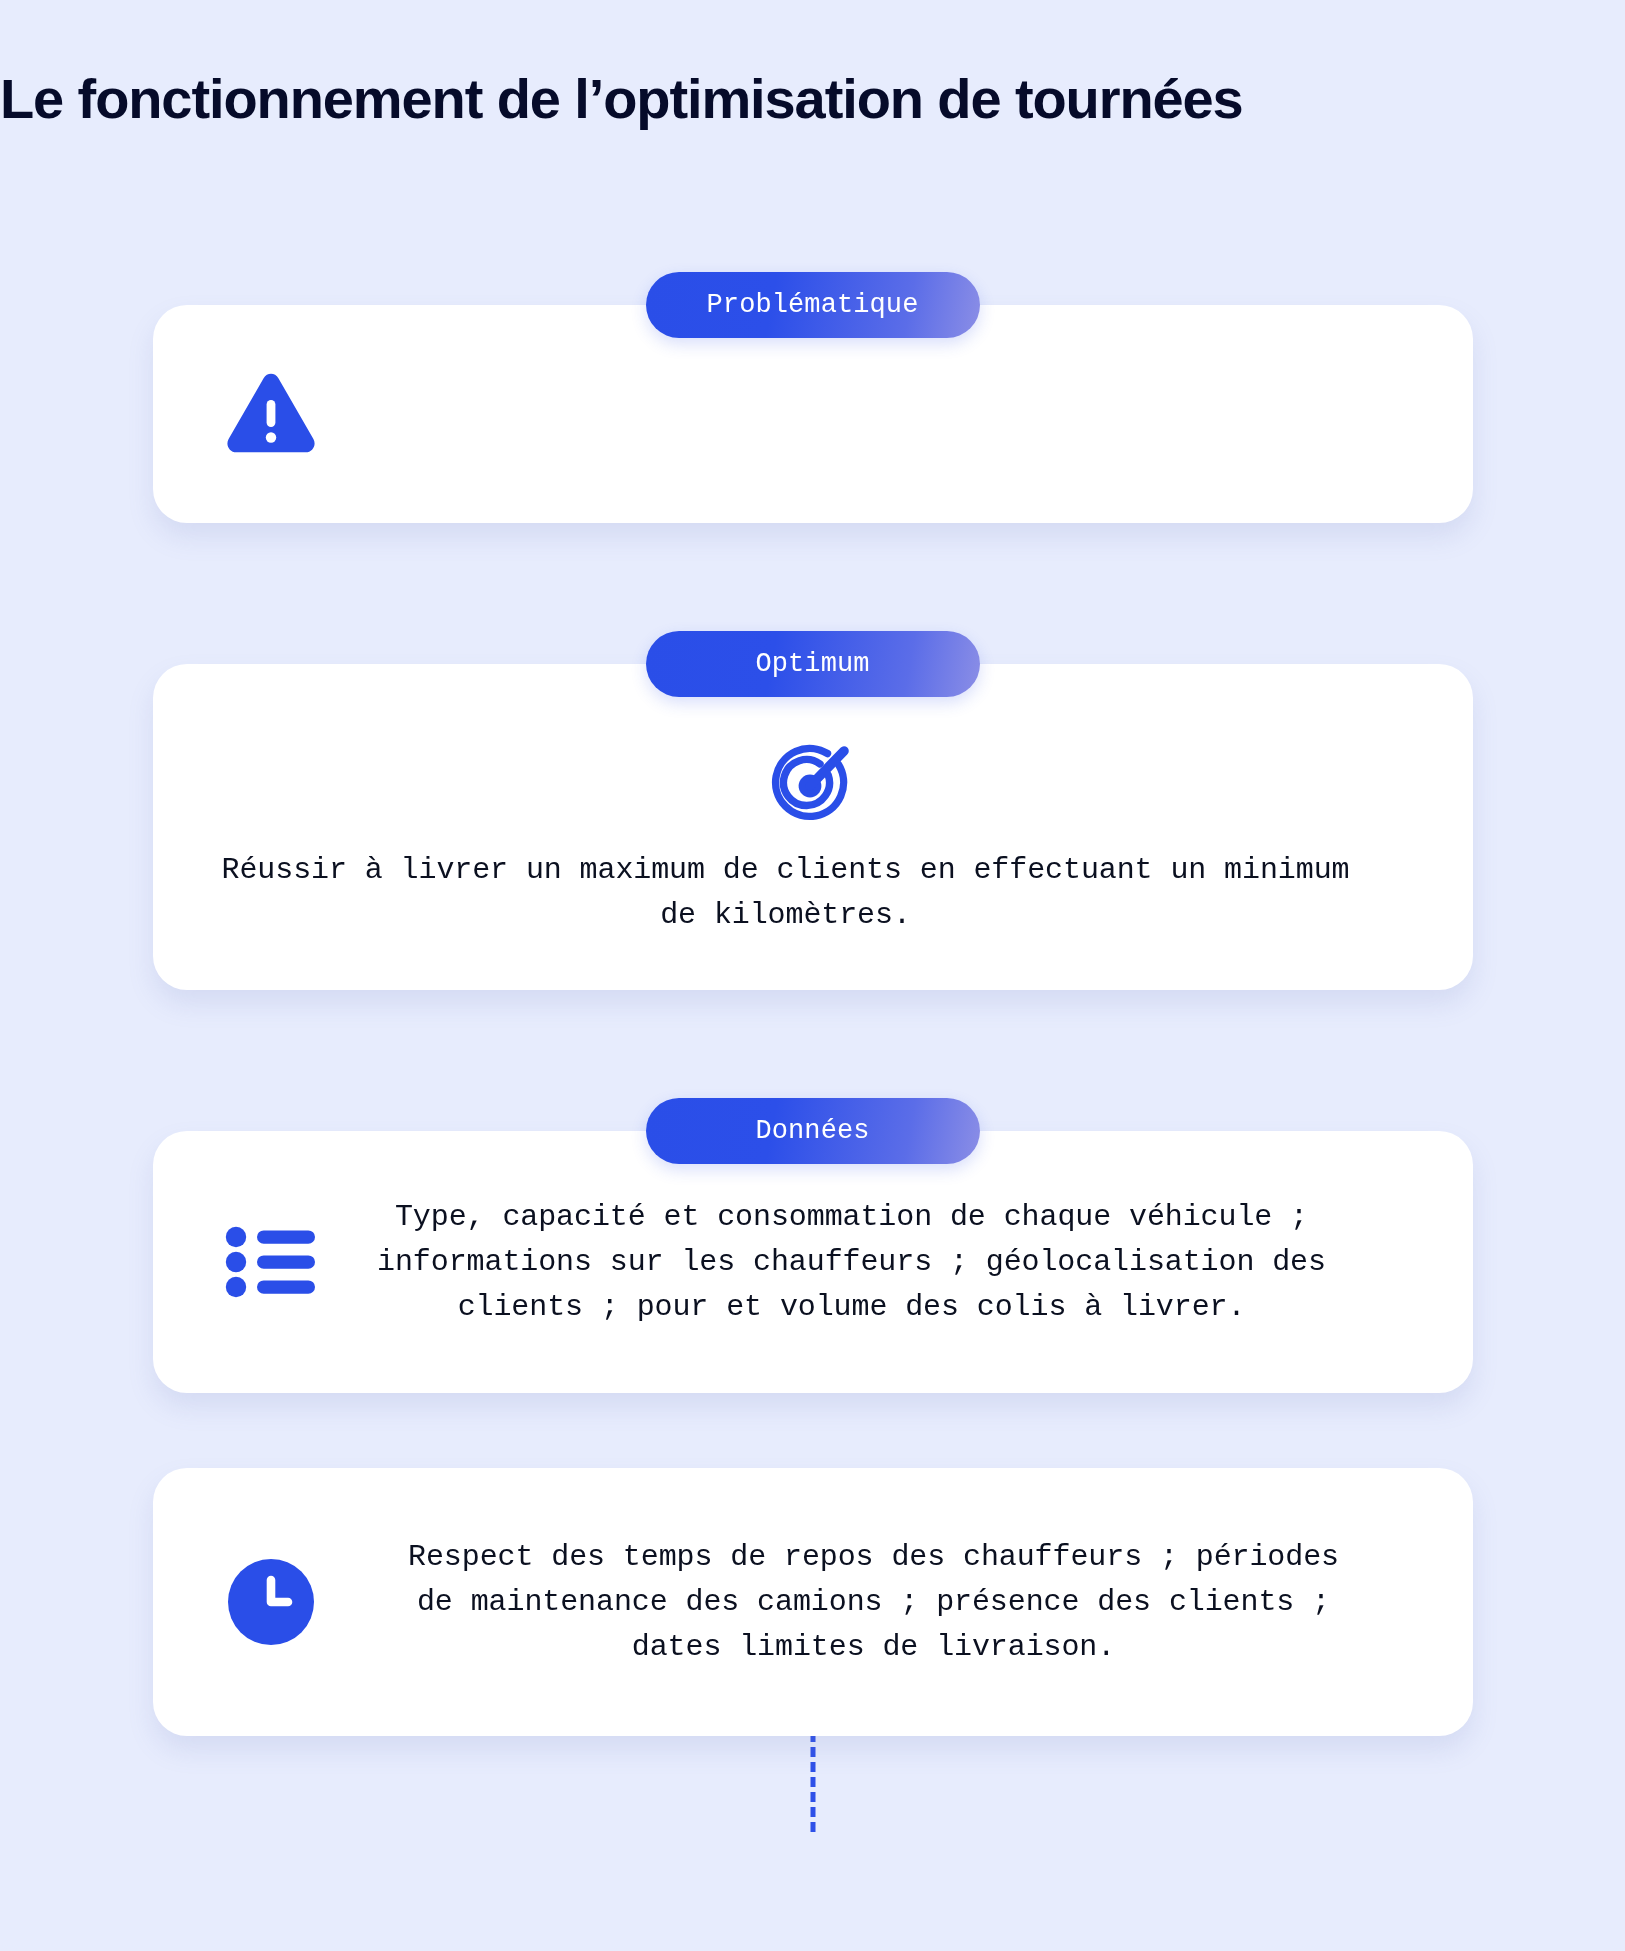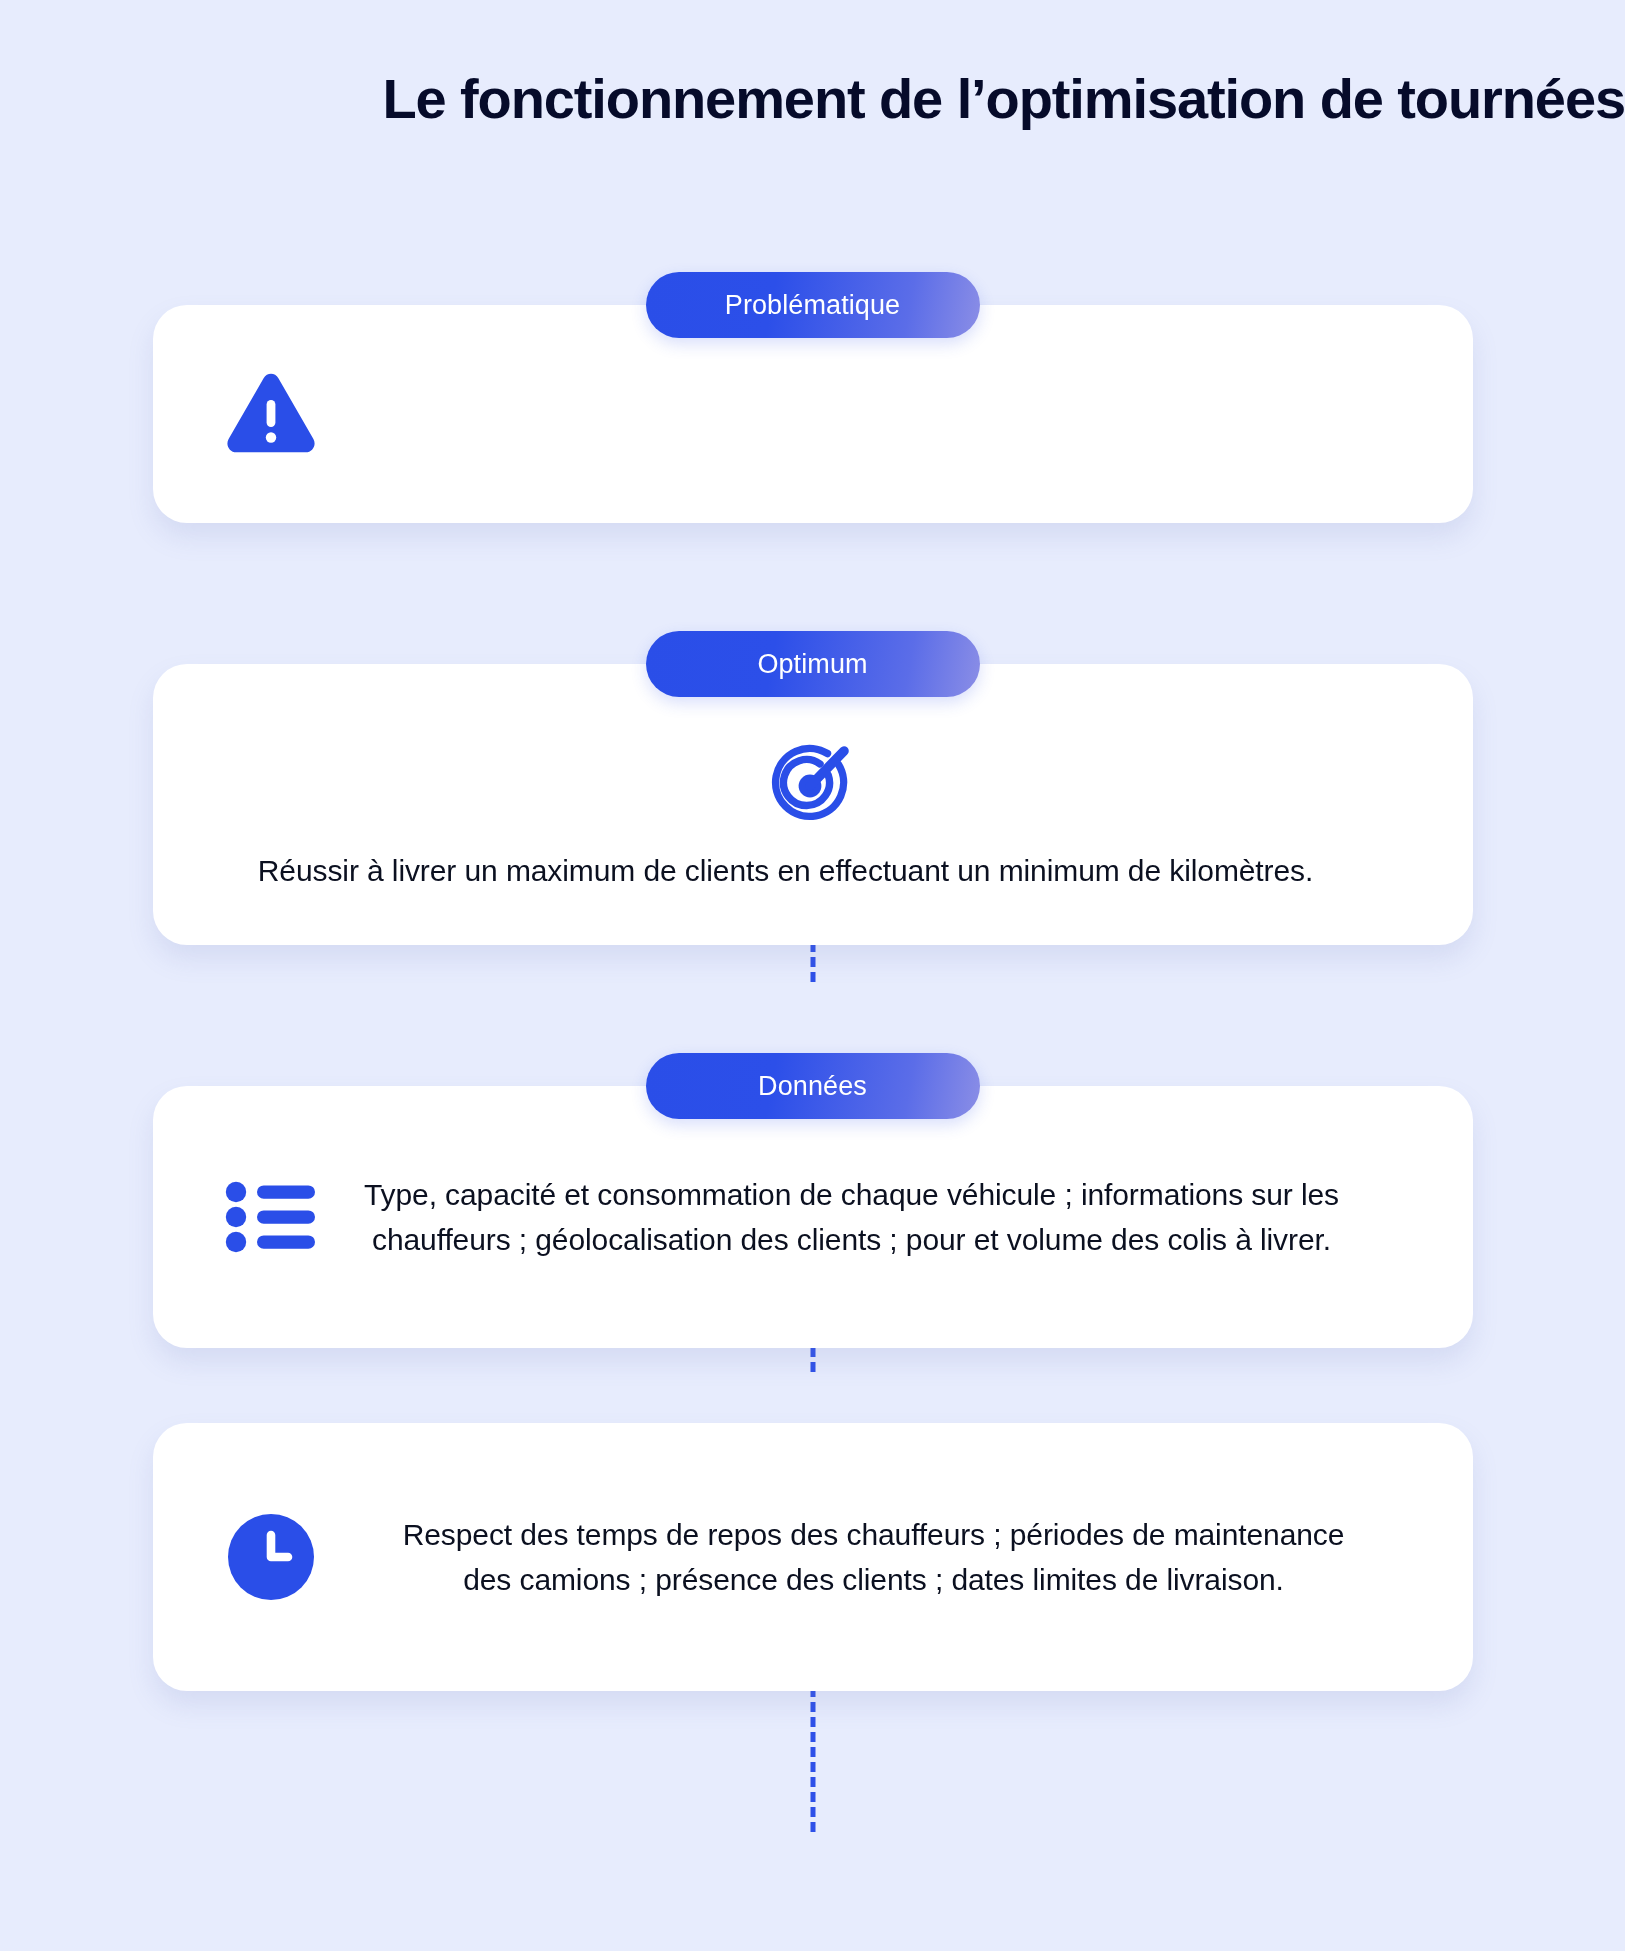--- a/index.html
+++ b/index.html
@@ -21,40 +21,41 @@
     height: 1951px;
     background: #e7ecfd;
   }
 
   
   .page-title {
     position: absolute;
     top: 68px;
     left: 0;
     width: 1625px;
-    text-align: right;
+    text-align: left;
     font-size: 56px;
     line-height: 1.12;
     font-weight: bold;
     letter-spacing: -1.1px;
     color: #060b2a;
   }
 
   
   .flow {
     position: absolute;
     top: 272px;
     left: 0;
     width: 1625px;
   }
 
   .step {
     position: relative;
     width: 1320px;
     margin: 0 auto;
+    font-family: Liberation Mono, monospace;
   }
 
   
   .connector {
     position: absolute;
     left: 50%;
     transform: translateX(-50%);
     width: 5px;
     border-left: 5px dashed #2e50e8;
     z-index: 0;

